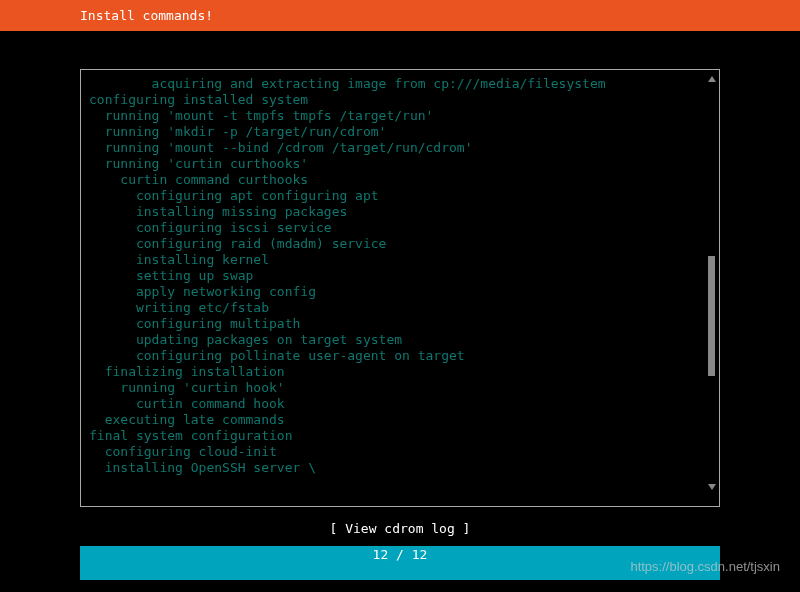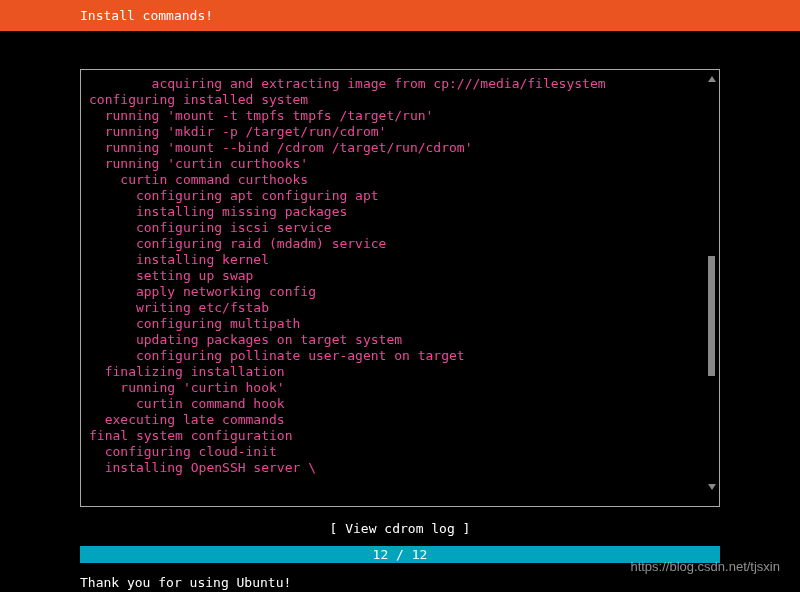--- a/index.html
+++ b/index.html
@@ -32,21 +32,21 @@
       padding: 6px 8px;
       height: 438px;
       position: relative;
       overflow: hidden;
     }
     .log-lines {
       white-space: pre;
       line-height: 16px;
       font-family: monospace;
       font-size: 13px;
-      color: #ec4899;
+      color: #0f766e;
     }
     .scrollbar-track {
       position: absolute;
       right: 4px;
       top: 6px;
       width: 7px;
       height: 414px;
     }
     .scrollbar-up {
       position: absolute;
@@ -76,21 +76,21 @@
     .view-log-btn {
       text-align: center;
       color: #fff;
       margin: 14px 0 10px 0;
       font-family: monospace;
       font-size: 13px;
     }
     .progress {
       margin: 0 80px;
       background: #00a4bd;
-      height: 17px;
+      height: 34px;
       text-align: center;
       color: #fff;
       font-family: monospace;
       font-size: 13px;
       line-height: 18px;
     }
     .footer {
       padding: 12px 0 0 80px;
       color: #fff;
       font-family: monospace;

